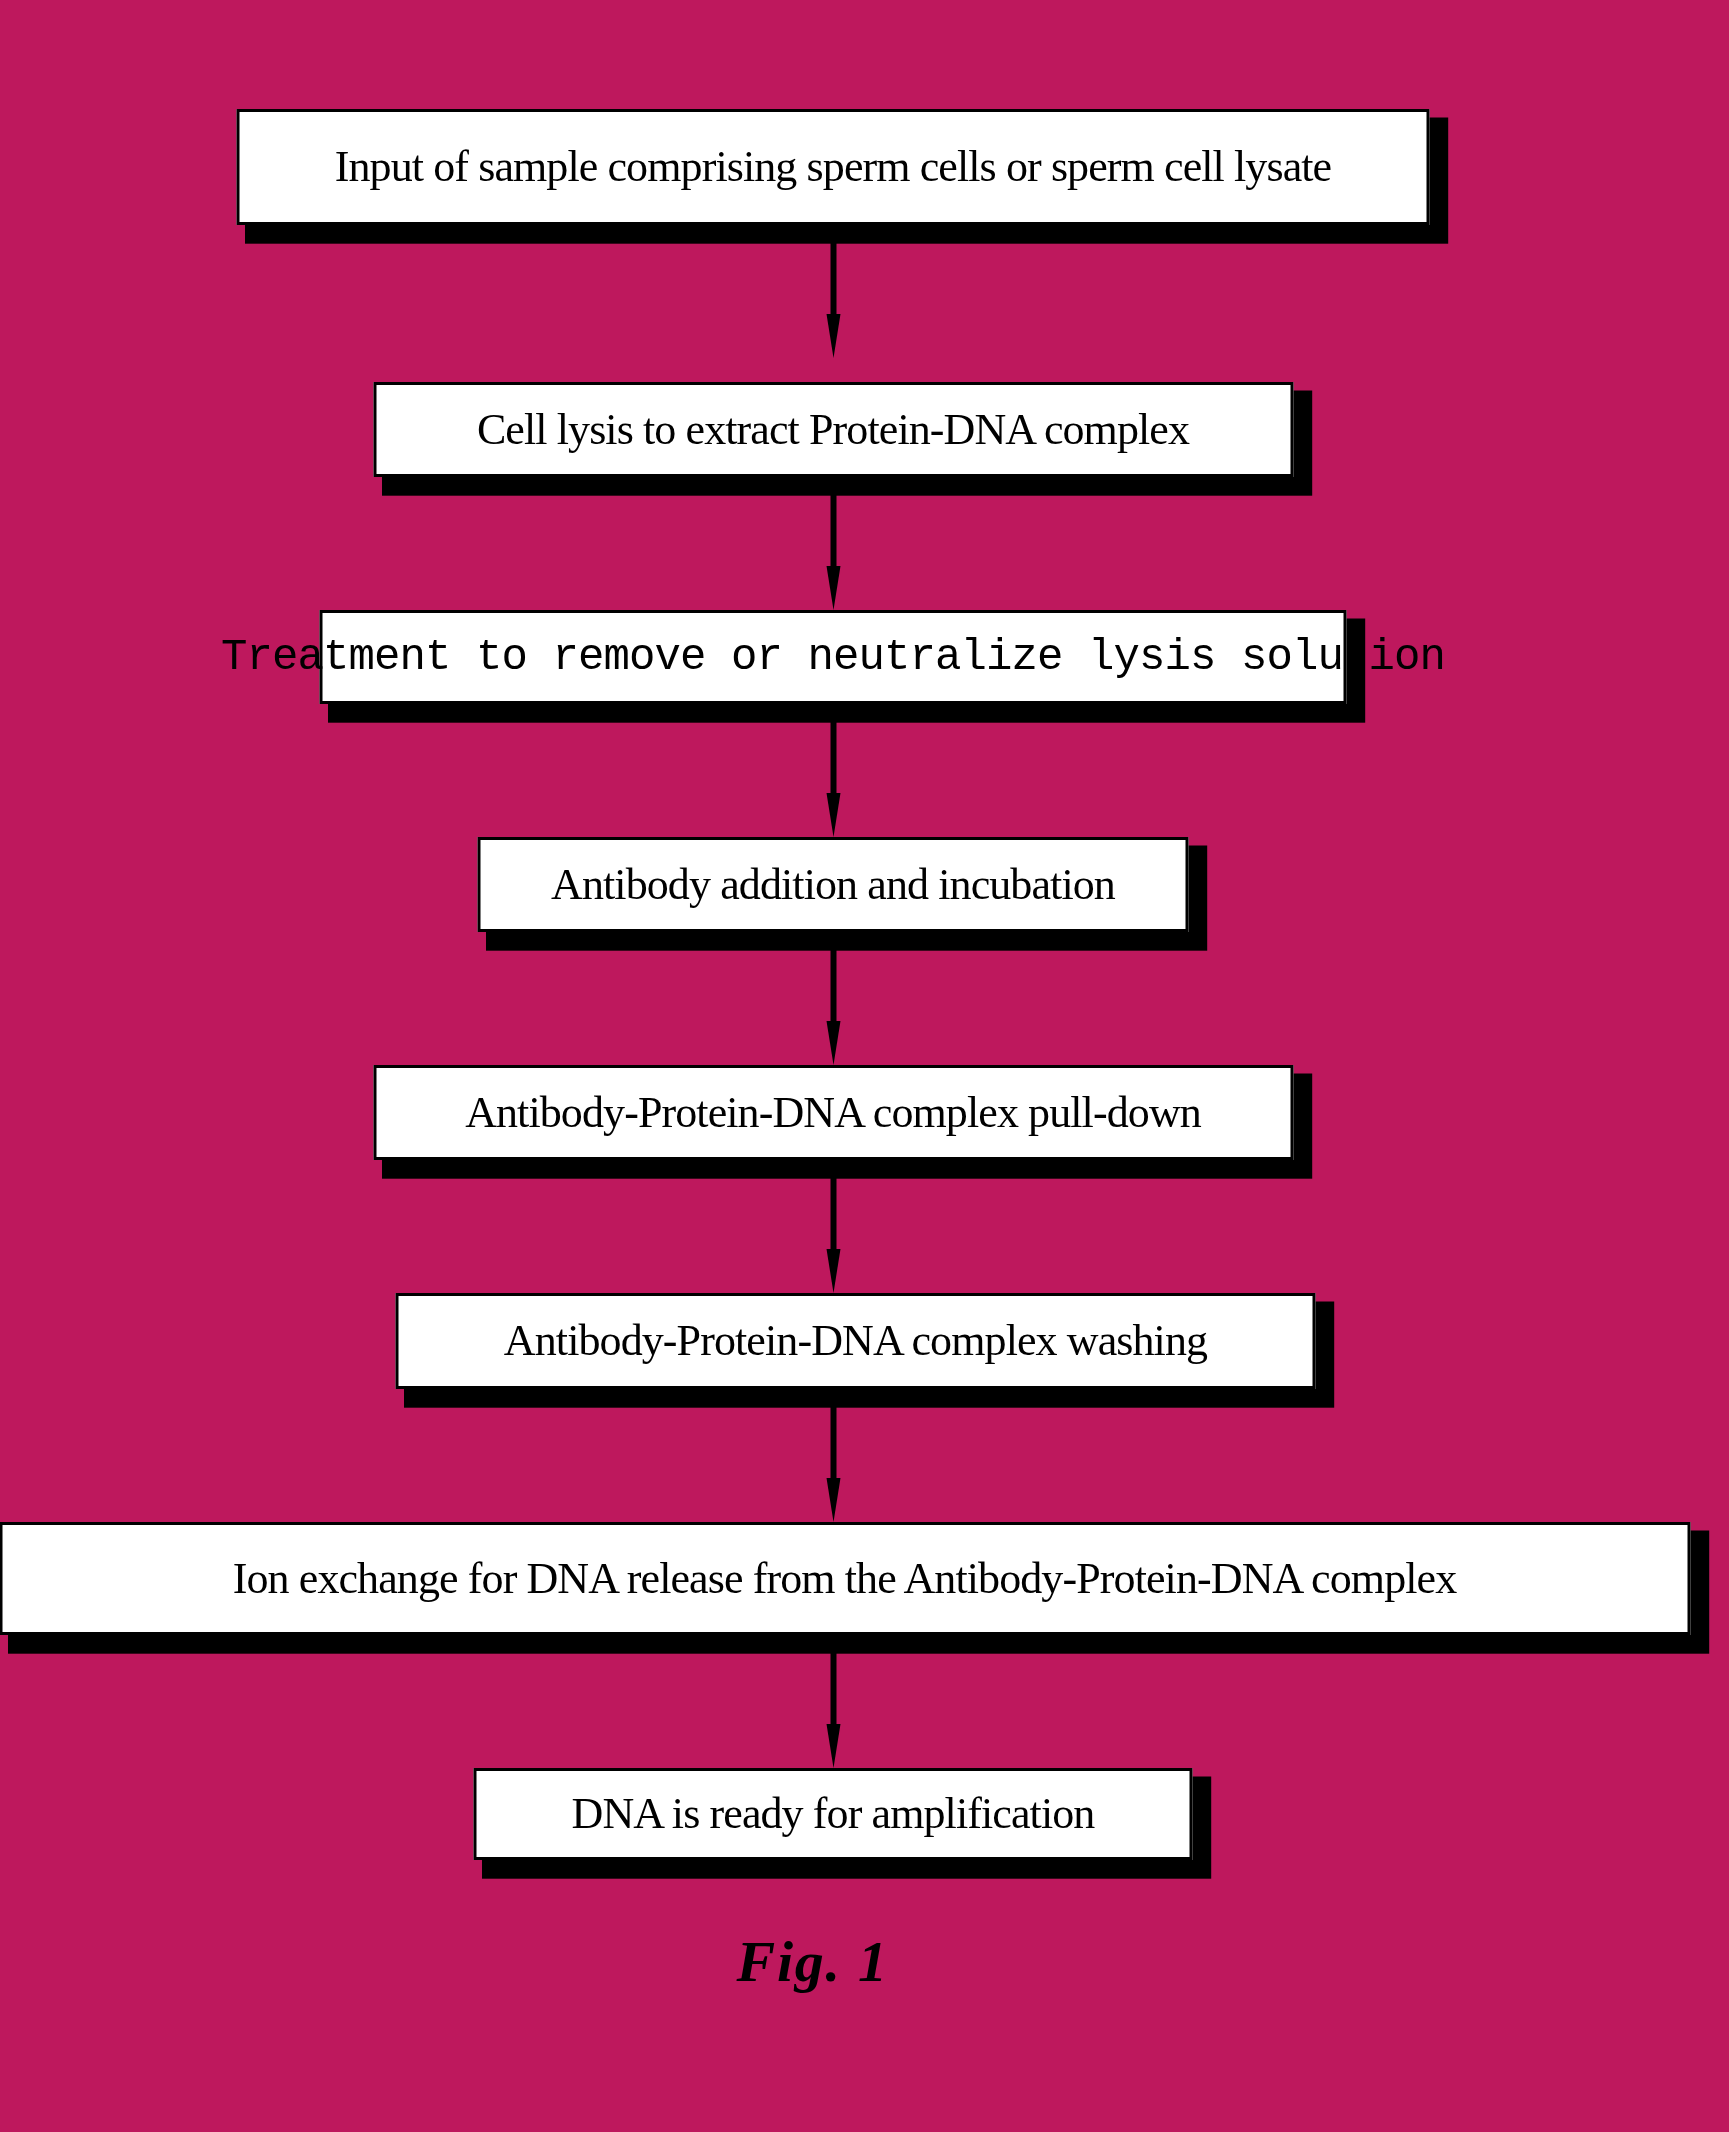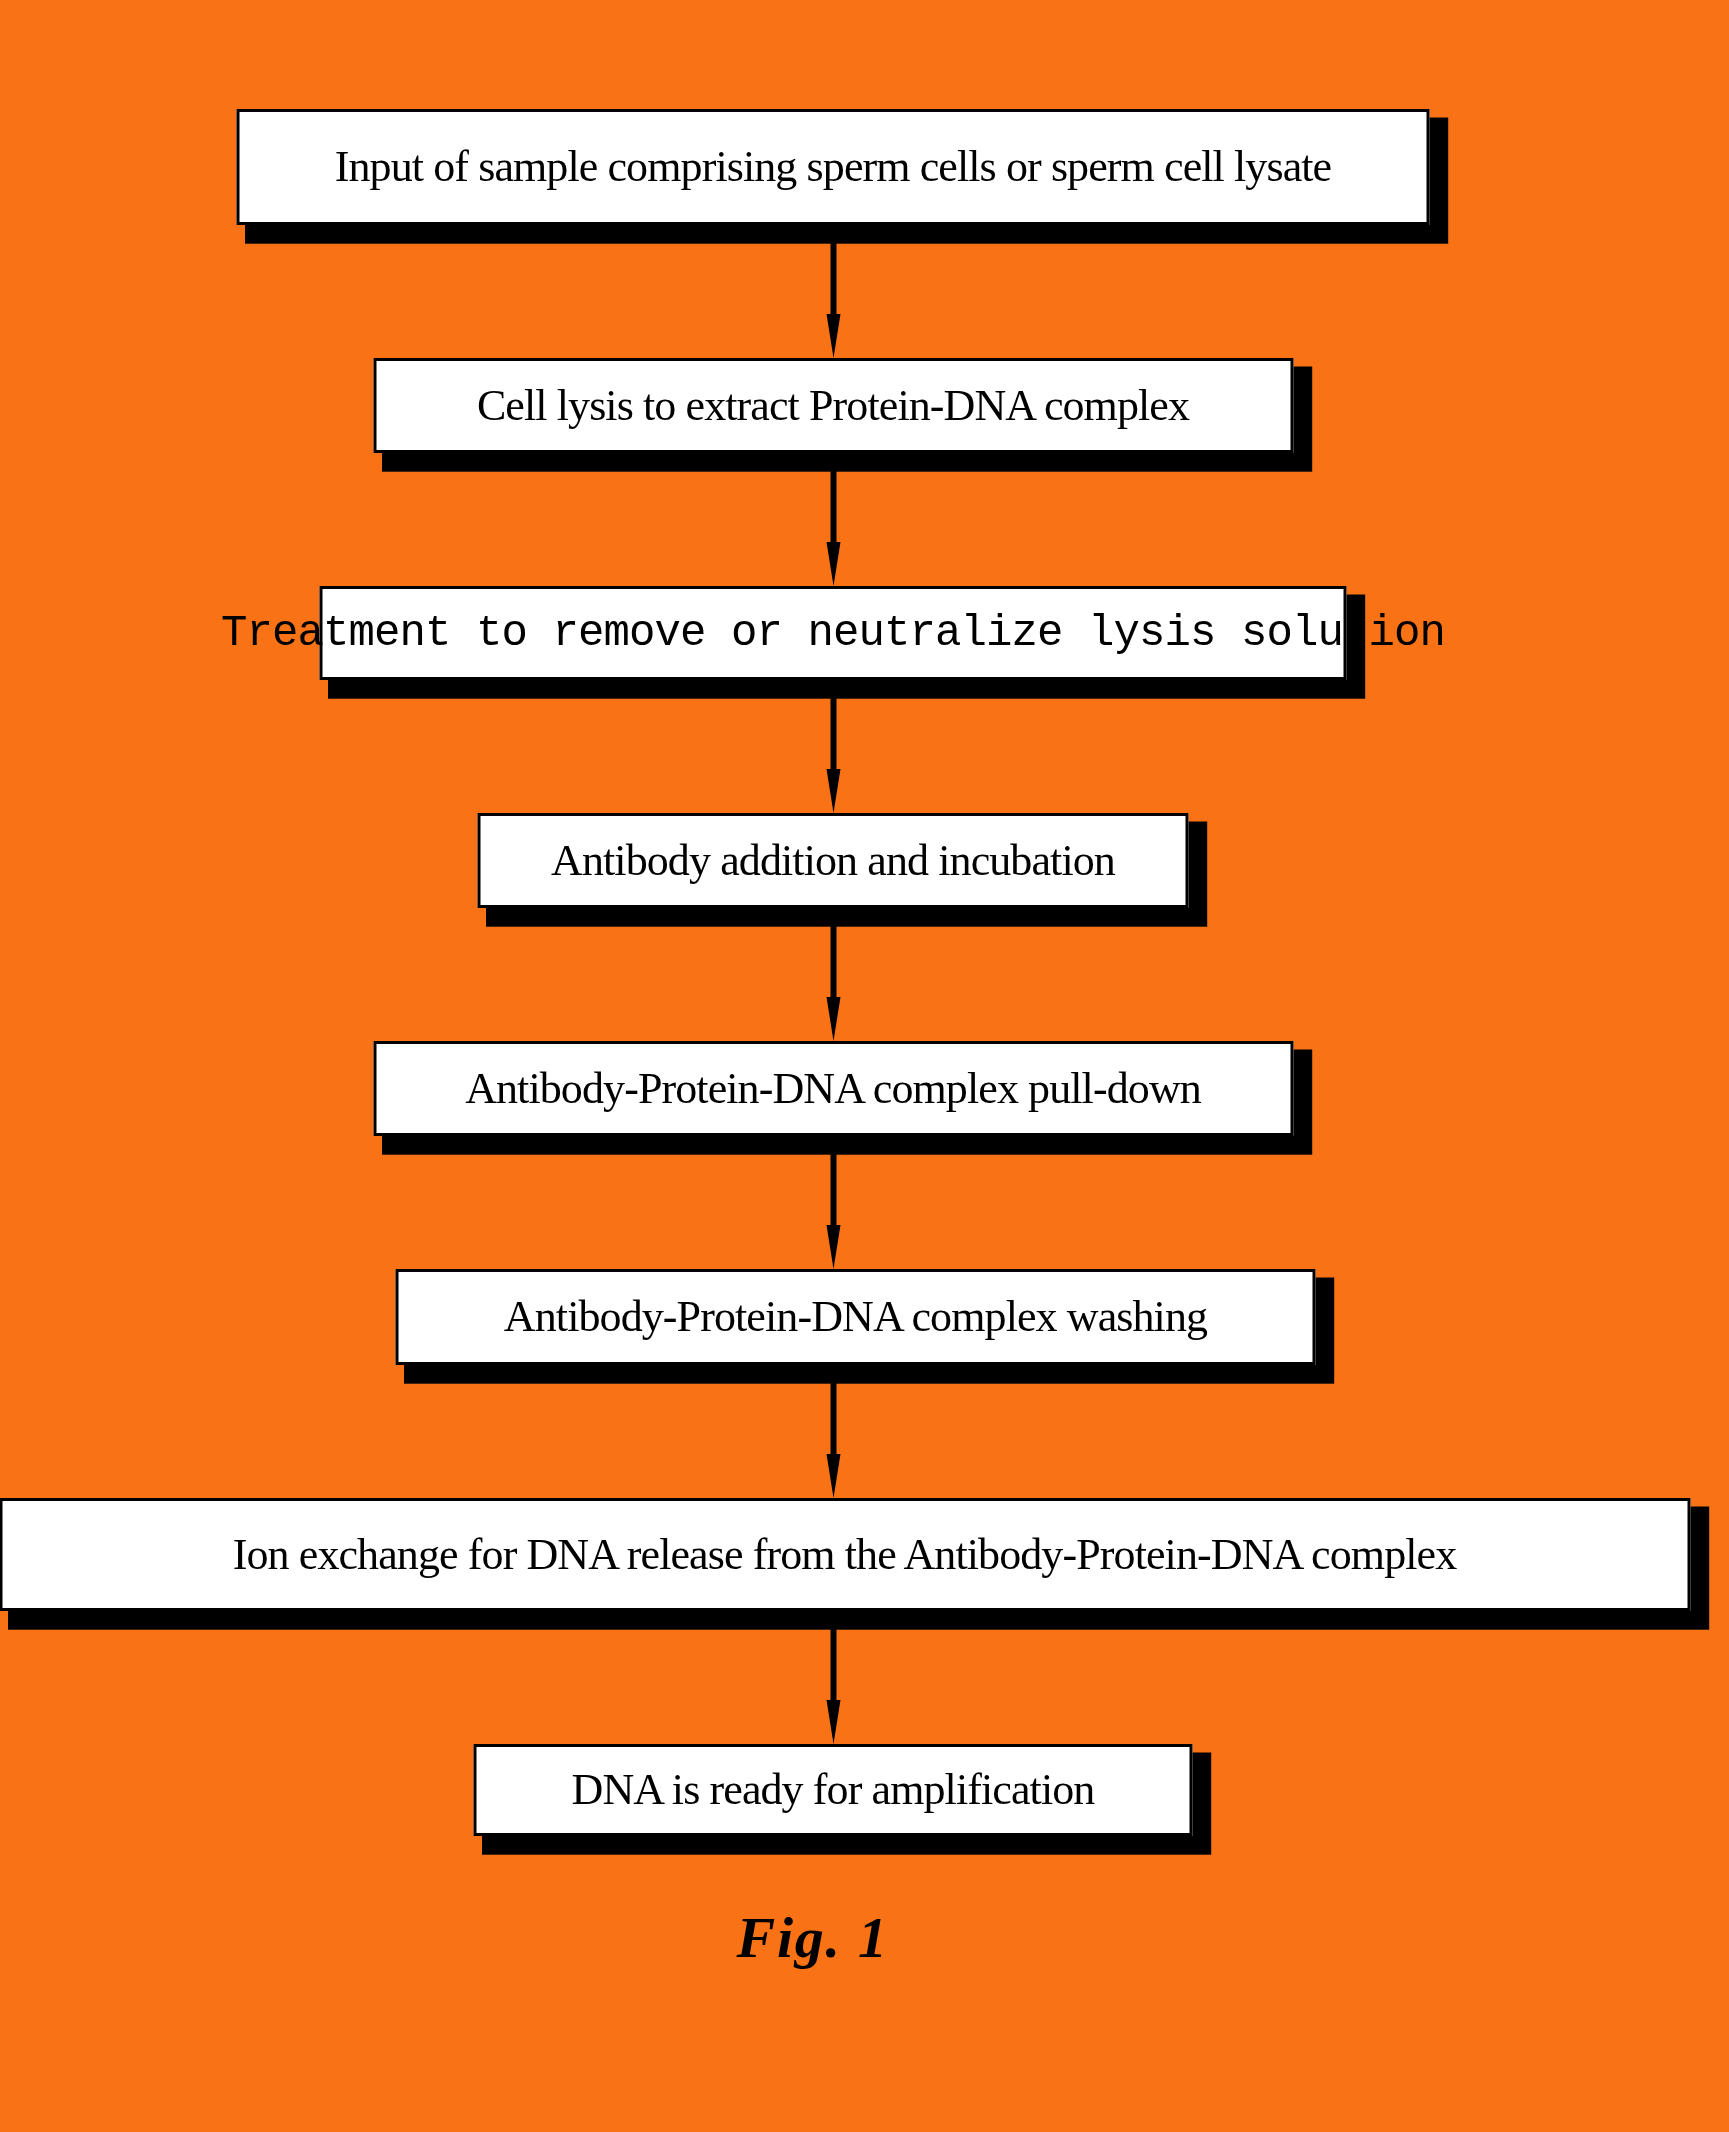--- a/index.html
+++ b/index.html
@@ -4,21 +4,21 @@
 <style>
   html, body {
     margin: 0;
     padding: 0;
     background: #ffffff;
   }
   .page {
     position: relative;
     width: 1729px;
     height: 2132px;
-    background: #f97316;
+    background: #be185d;
     overflow: hidden;
     font-family: "Liberation Serif", serif;
     color: #000000;
   }
   .flow {
     position: absolute;
     top: 0;
     left: 0;
     width: 1729px;
     display: flex;
@@ -36,21 +36,21 @@
     align-items: center;
     justify-content: center;
     font-size: 44px;
     letter-spacing: -0.9px;
     white-space: nowrap;
     text-align: center;
     line-height: 1;
   }
   
   .n1 { width: 1193px; height: 116px; }
-  .n2 { width: 920px; height: 95px; }
+  .n2 { width: 920px; height: 95px; margin-top: 24px; }
   .n3 { width: 1027px; height: 94px; font-family: Liberation Mono, monospace; }
   .n4 { width: 711px;  height: 95px; }
   .n5 { width: 920px; height: 95px; }
   .n6 { width: 920px; height: 96px; margin-left: 45px; }
   .n7 { width: 1691px; height: 113px; margin-left: 23px; }
   .n8 { width: 719px;  height: 92px; }
 
   .arrow {
     height: 133px;
     display: flex;

